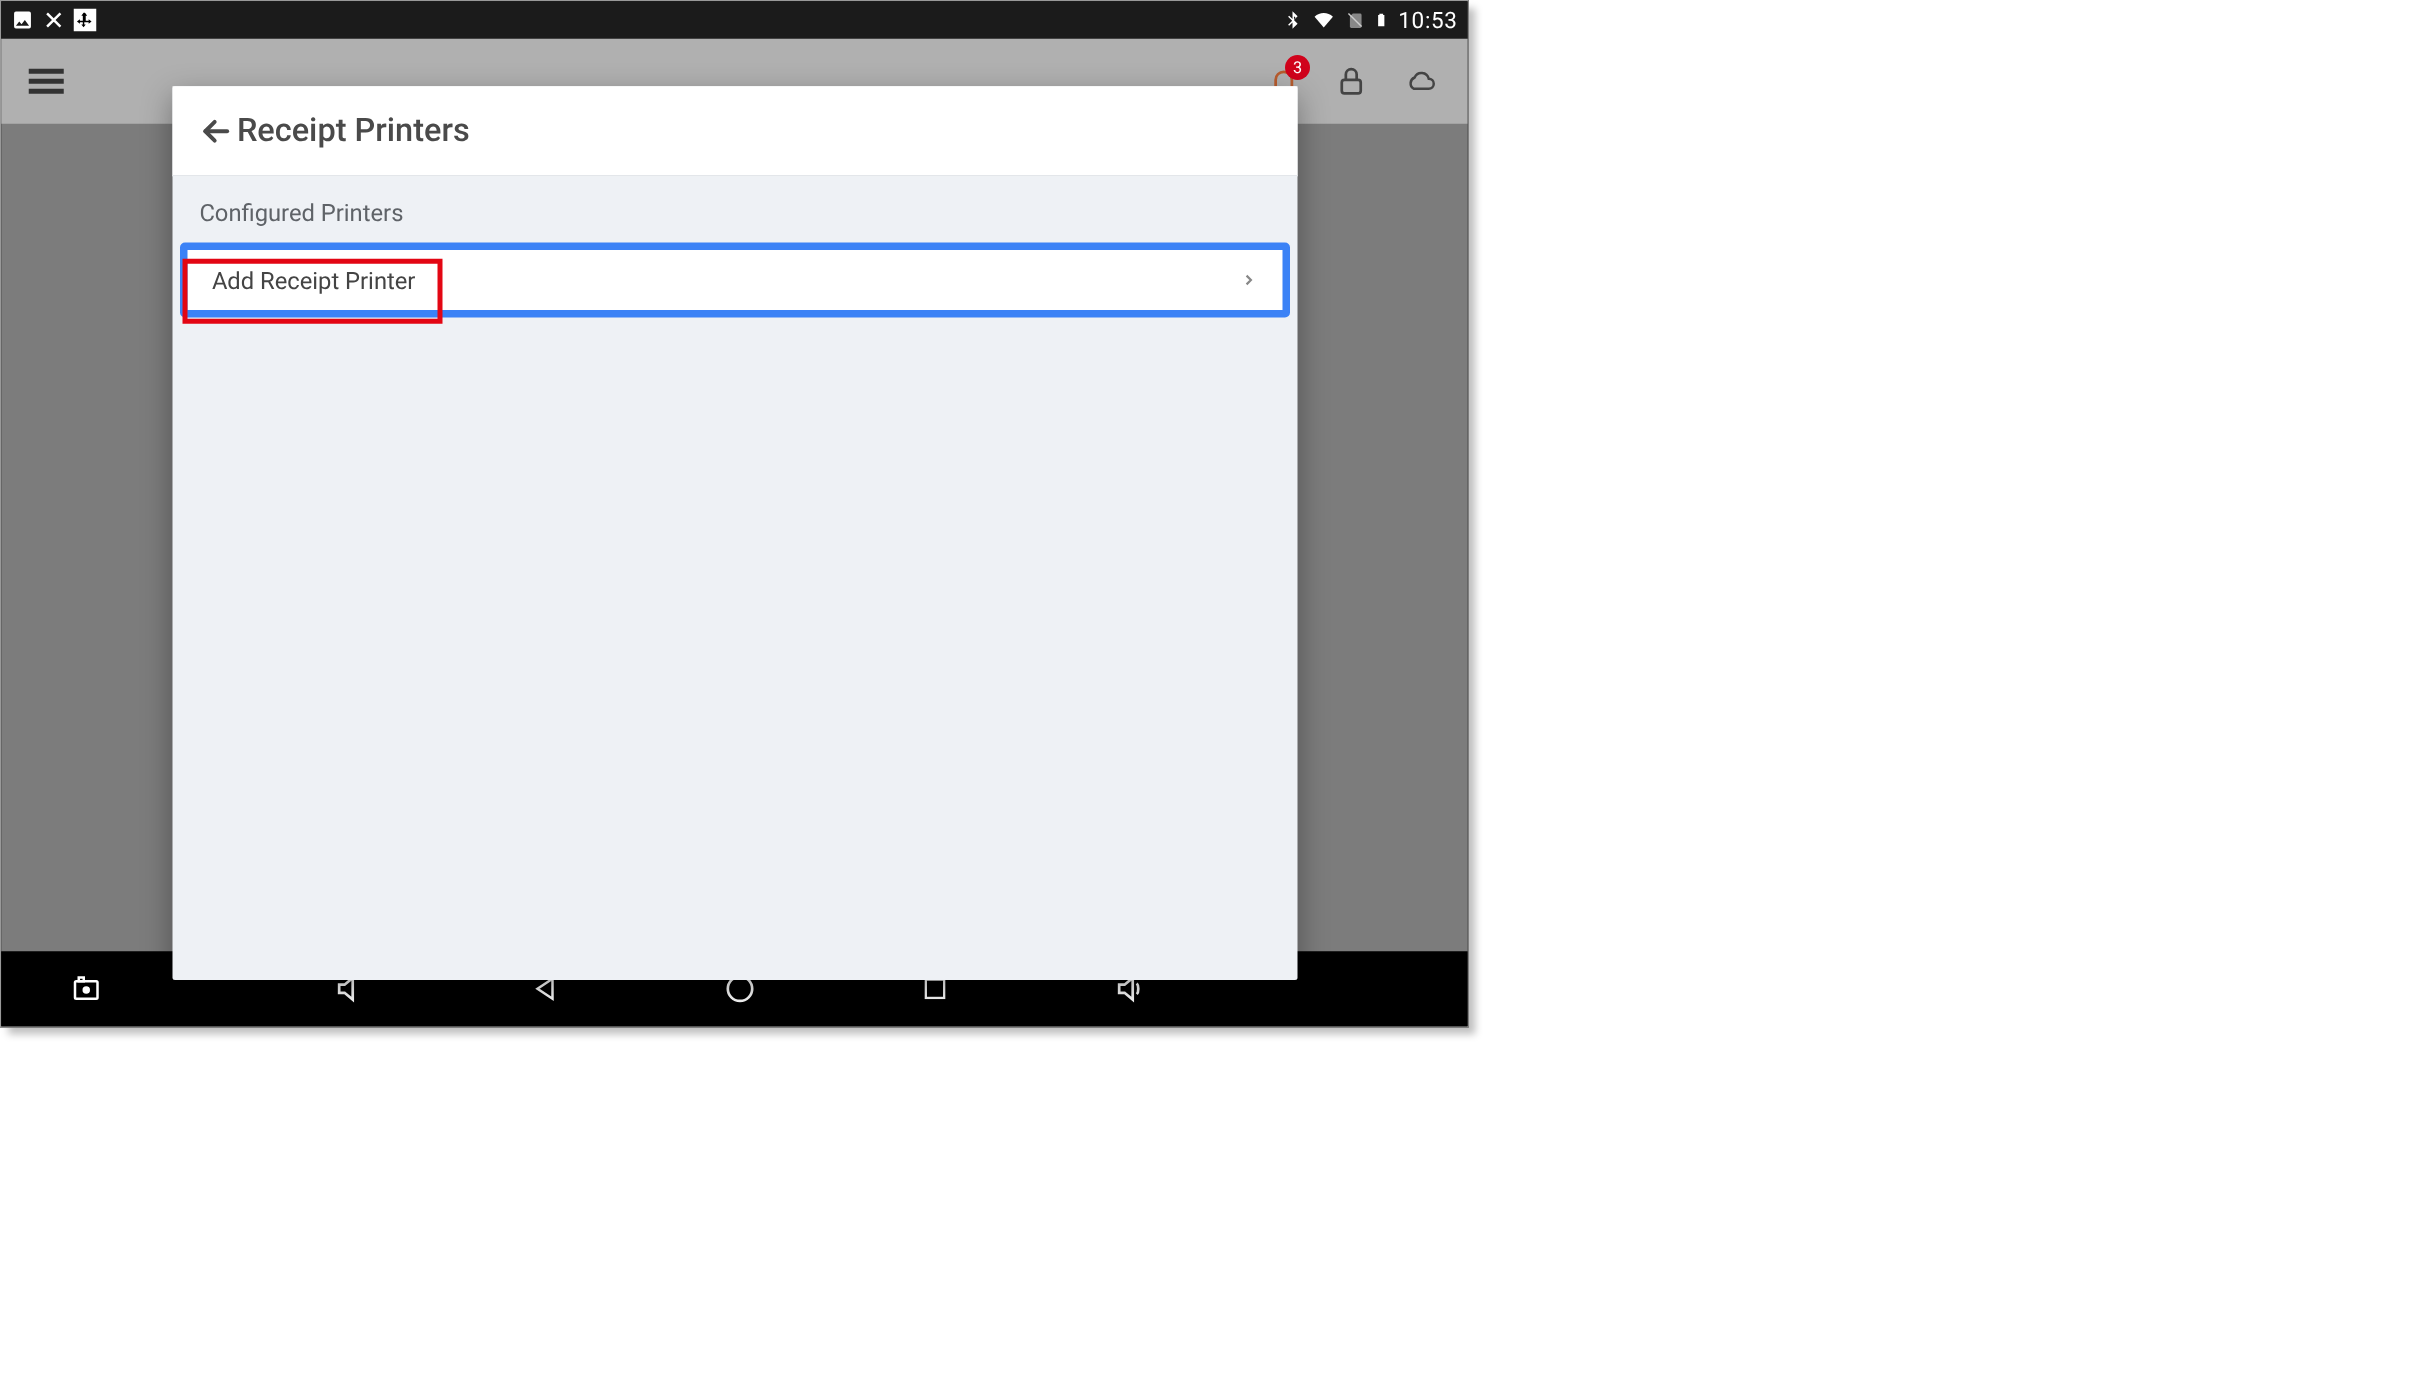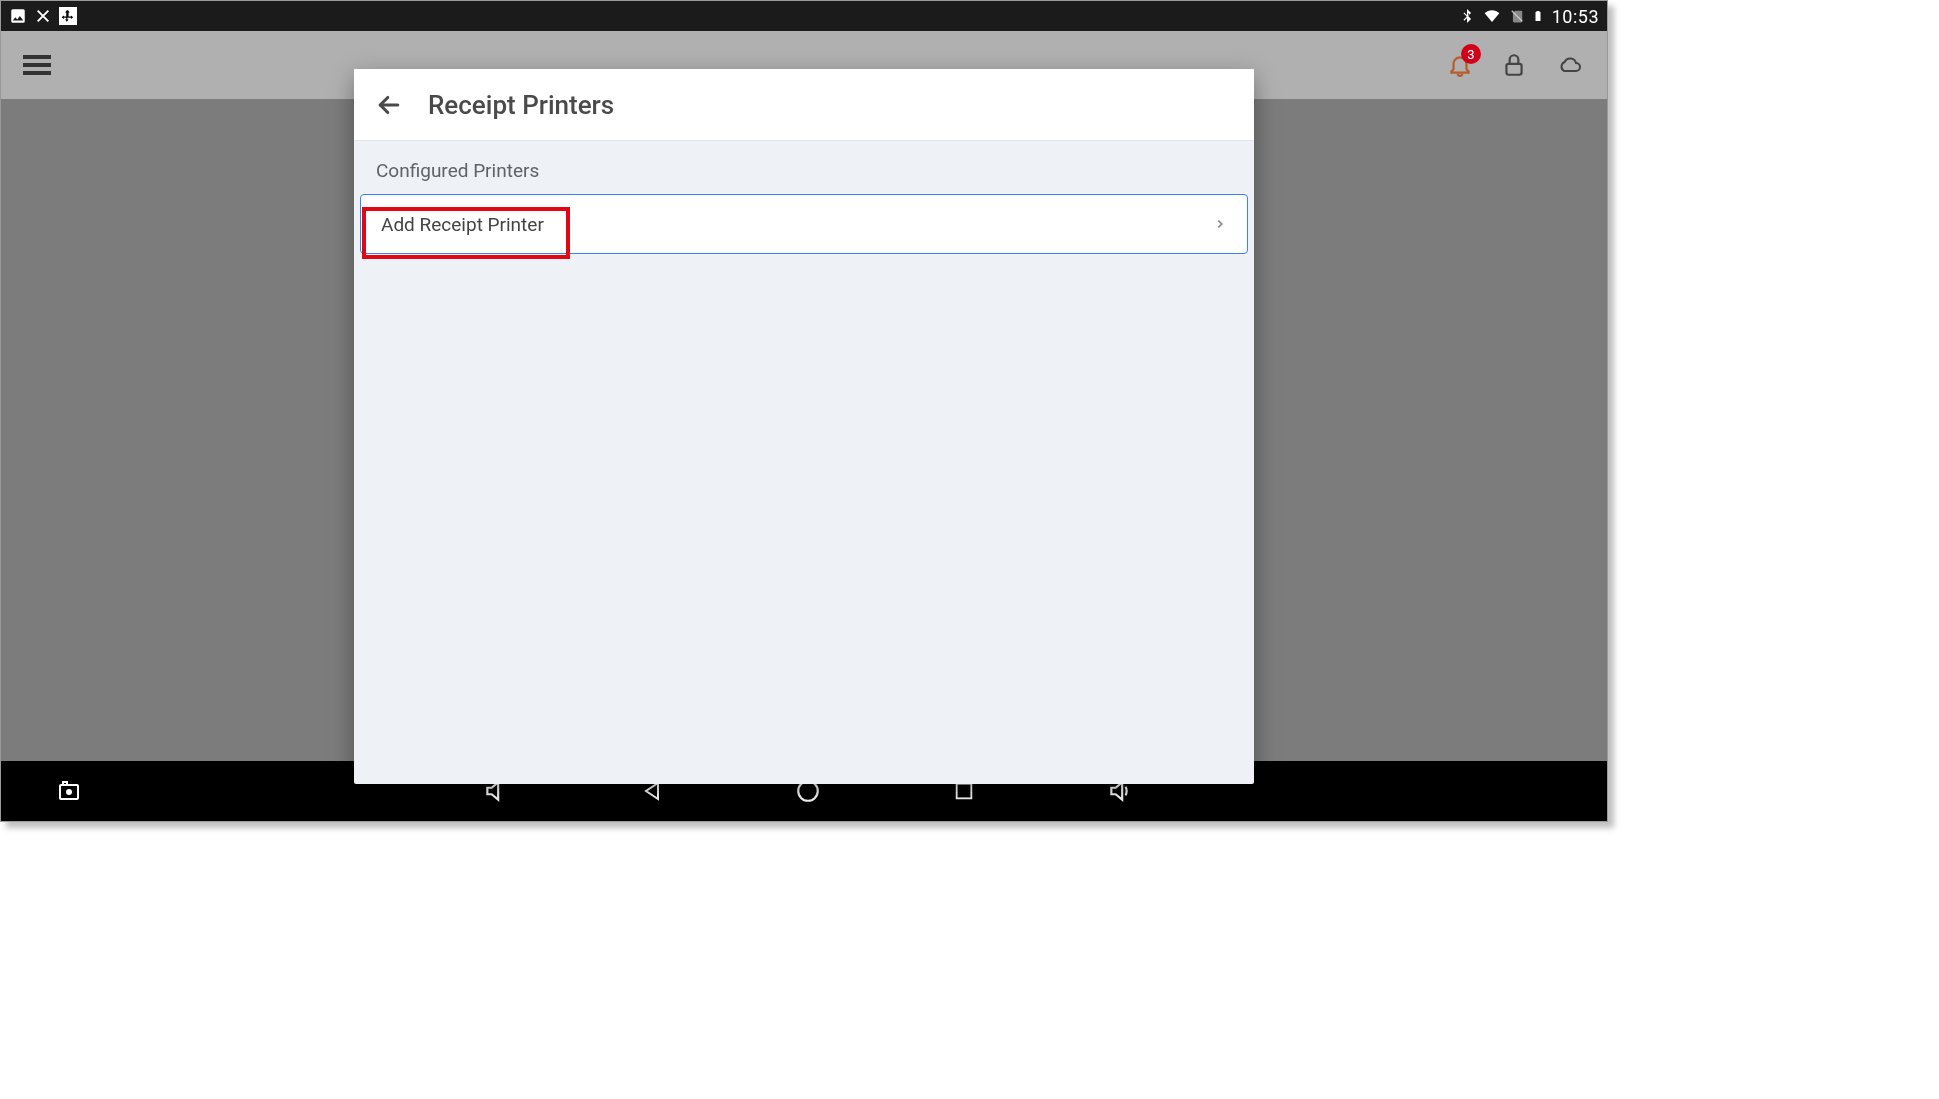--- a/index.html
+++ b/index.html
@@ -8,21 +8,21 @@
     font-family: "Roboto", "Helvetica Neue", Arial, sans-serif;
     background: #fff;
     width: 1939px;
     height: 1099px;
     position: relative;
     overflow: hidden;
   }
   .device-frame {
     position: absolute;
     top: 0; left: 0;
-    width: 1608px;
+    width: 1175px;
     height: 822px;
     border: 1px solid #999;
     box-shadow: 6px 6px 6px rgba(0,0,0,0.25);
     background: #000;
   }
   .status-bar {
     height: 30px;
     background: #1b1b1b;
     color: #fff;
     display: flex;
@@ -97,41 +97,40 @@
     box-shadow: 0 8px 24px rgba(0,0,0,0.35);
     border-radius: 2px;
   }
   .dialog-header {
     height: 72px;
     background: #fff;
     border-bottom: 1px solid #e3e6ea;
     display:flex;
     align-items:center;
     padding: 0 18px;
-    gap: 22px;
   }
   .back-btn {
     width: 34px; height: 34px;
     display:flex; align-items:center; justify-content:center;
     cursor:pointer;
   }
   .dialog-title {
     font-size: 26px;
     font-weight: 500;
     color: #4a4a4a;
   }
   .section-label {
     padding: 18px 36px 12px 22px;
     font-size: 19px;
     color: #5f6368;
   }
   .list-row {
     margin: 0 6px;
     background: #fff;
-    border: 1px solid #3b82f6;
+    border: 6px solid #3b82f6;
     border-radius: 4px;
     height: 60px;
     display:flex;
     align-items:center;
     justify-content:space-between;
     padding: 18px 20px;
     cursor:pointer;
   }
   .row-label {
     font-size: 19px;

